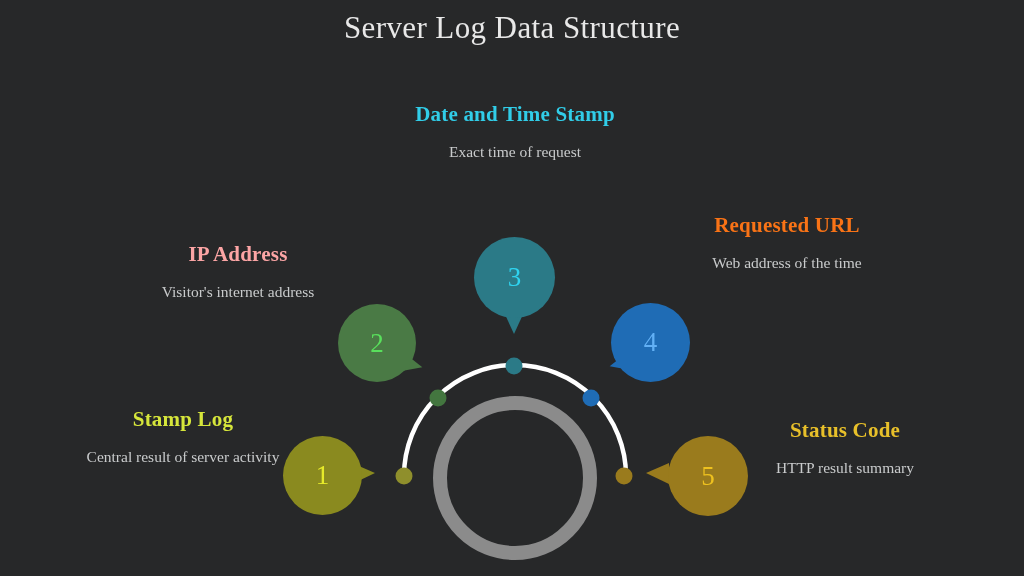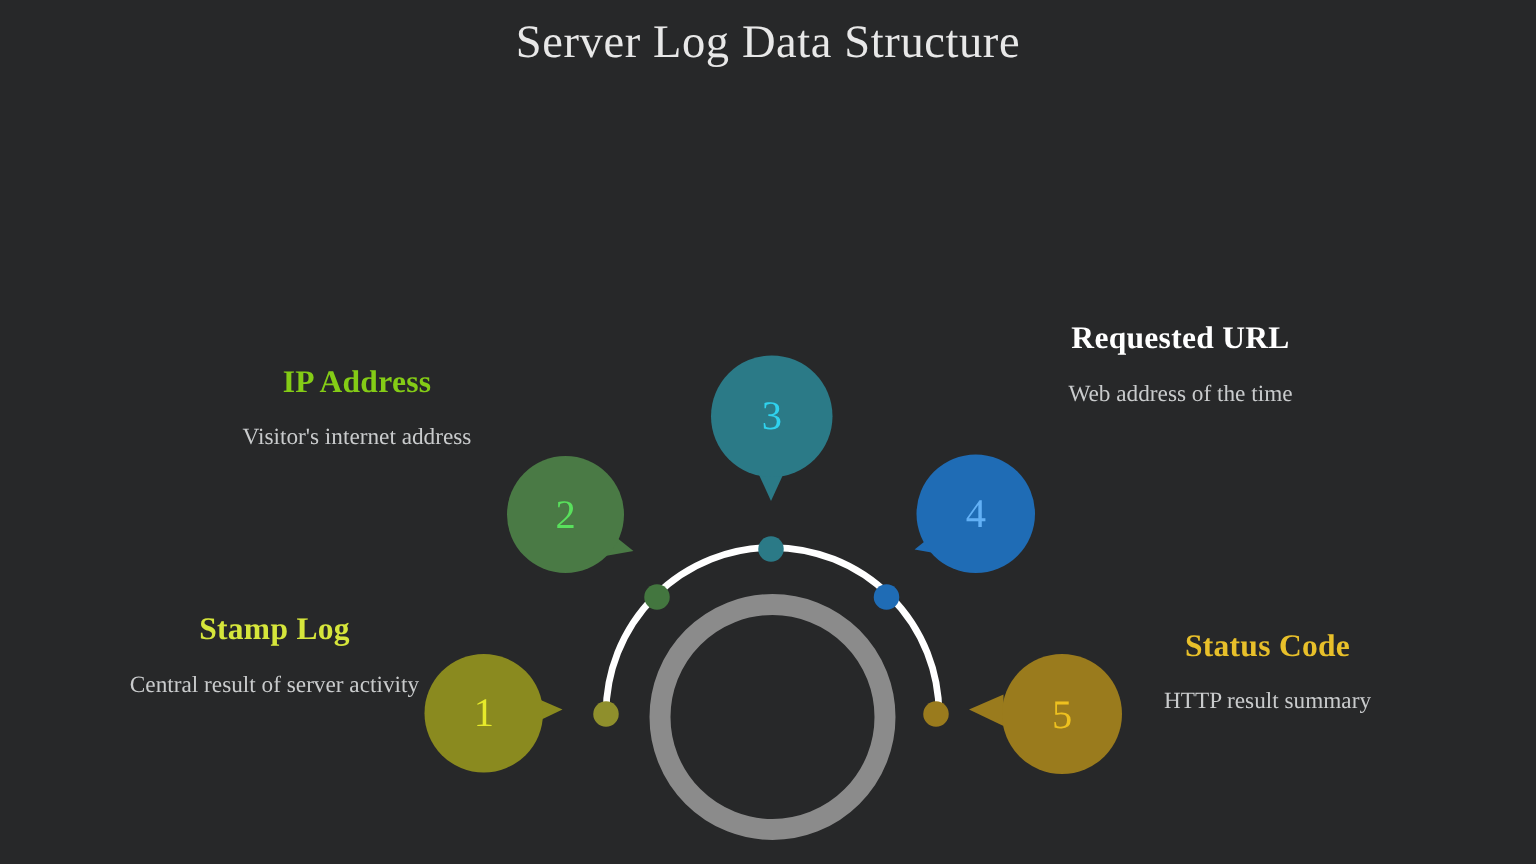--- a/index.html
+++ b/index.html
@@ -182,27 +182,31 @@
   <div class="bubble" id="bubble-5">
     <span class="bubble-num">5</span>
   </div>
 
   <div class="label-block" id="label-1">
     <div class="label-heading" style="color:#d6e63b">Stamp Log</div>
     <div class="label-desc">Central result of server activity</div>
   </div>
 
   <div class="label-block" id="label-2">
-    <div class="label-heading" style="color:#84cc16">IP Address</div>
+    <div class="label-heading" style="color:#fca5a5">IP Address</div>
     <div class="label-desc">Visitor's internet address</div>
   </div>
 
+  <div class="label-block" id="label-3">
+    <div class="label-heading" style="color:#31cde8">Date and Time Stamp</div>
+    <div class="label-desc">Exact time of request</div>
+  </div>
 
   <div class="label-block" id="label-4">
-    <div class="label-heading" style="color:#ffffff">Requested URL</div>
+    <div class="label-heading" style="color:#f97316">Requested URL</div>
     <div class="label-desc">Web address of the time</div>
   </div>
 
   <div class="label-block" id="label-5">
     <div class="label-heading" style="color:#e8c02a">Status Code</div>
     <div class="label-desc">HTTP result summary</div>
   </div>
 
 </div>
 

